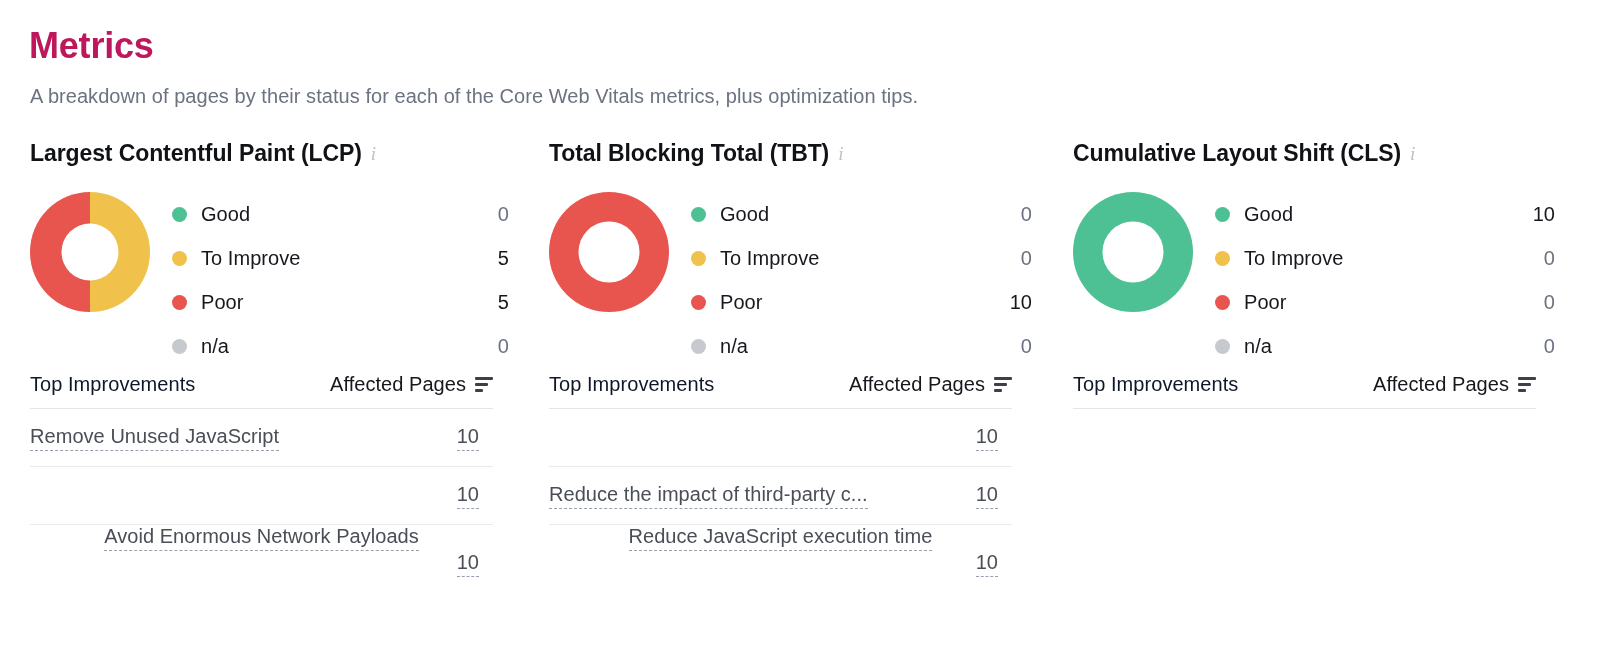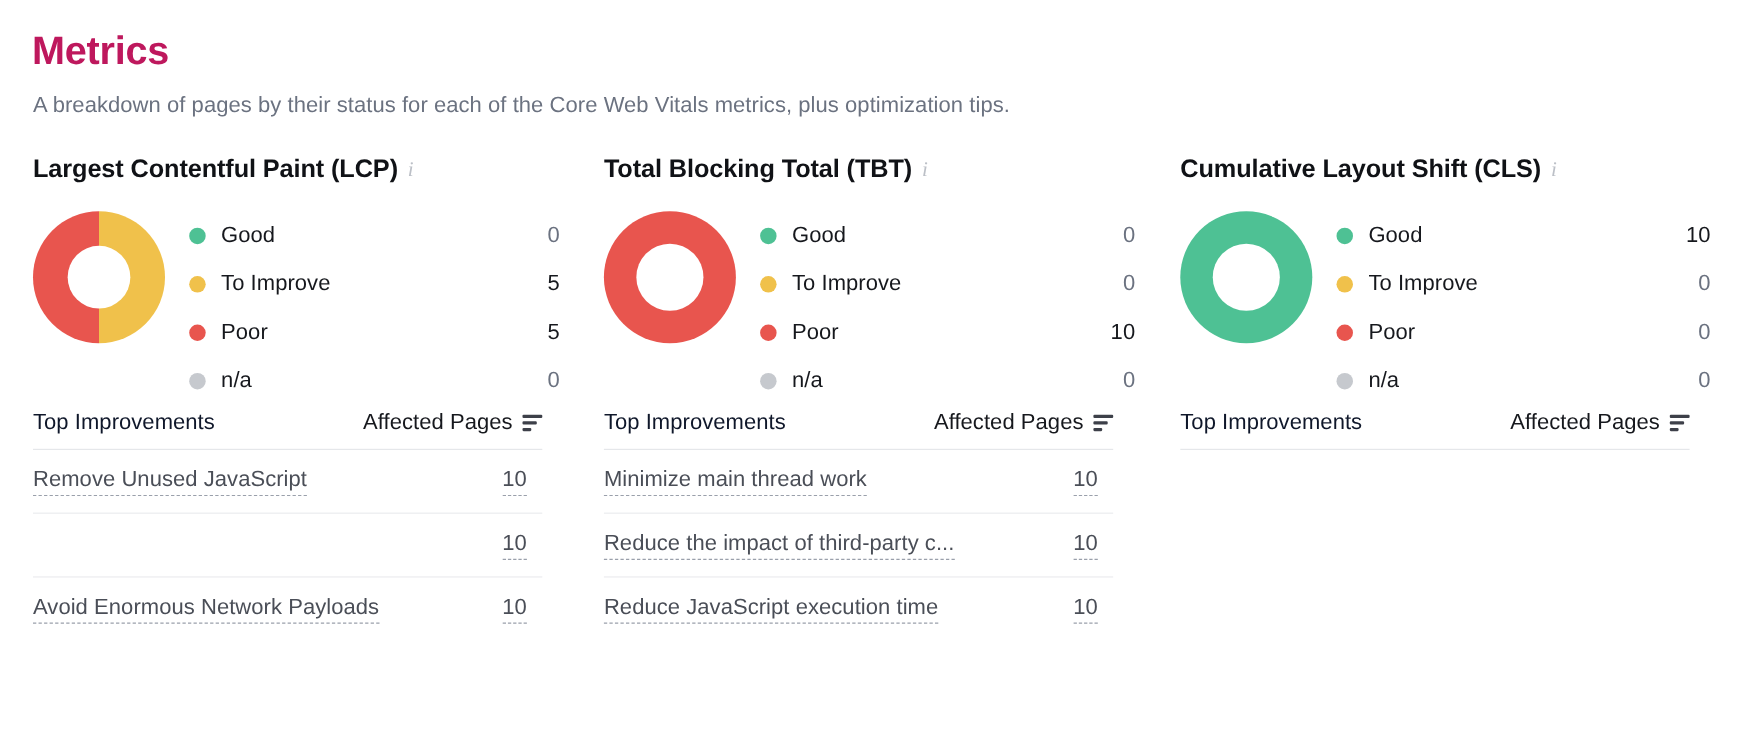--- a/index.html
+++ b/index.html
@@ -183,21 +183,21 @@
   .sort-icon i:nth-child(1) { width: 18px; }
   .sort-icon i:nth-child(2) { width: 13px; }
   .sort-icon i:nth-child(3) { width: 8px; }
 
   .tip-row {
     display: flex;
     align-items: center;
     height: 57px;
     border-bottom: 1px solid #e9eaed;
   }
-  .tip-row:last-child { border-bottom: none; }
+  .tip-row:last-child { border-bottom: none; flex-direction: column; }
   .tip-name {
     font-size: 20px;
     color: #4a4e57;
     letter-spacing: 0.05px;
     border-bottom: 1px dashed #9aa0ab;
     padding-bottom: 2px;
     cursor: pointer;
     white-space: nowrap;
     overflow: hidden;
     text-overflow: ellipsis;
@@ -350,21 +350,20 @@
           <span class="th-pages">
             <span>Affected Pages</span>
             <span class="sort-icon">
                 <i></i>
                 <i></i>
                 <i></i>
               </span>
           </span>
         </div>
         <div class="tip-row">
-          <span class="tip-name">Minimize main thread work</span>
           <span class="tip-count-wrap">
               <span class="tip-count">10</span>
             </span>
         </div>
         <div class="tip-row">
           <span class="tip-name">Reduce the impact of third-party c...</span>
           <span class="tip-count-wrap">
               <span class="tip-count">10</span>
             </span>
         </div>

